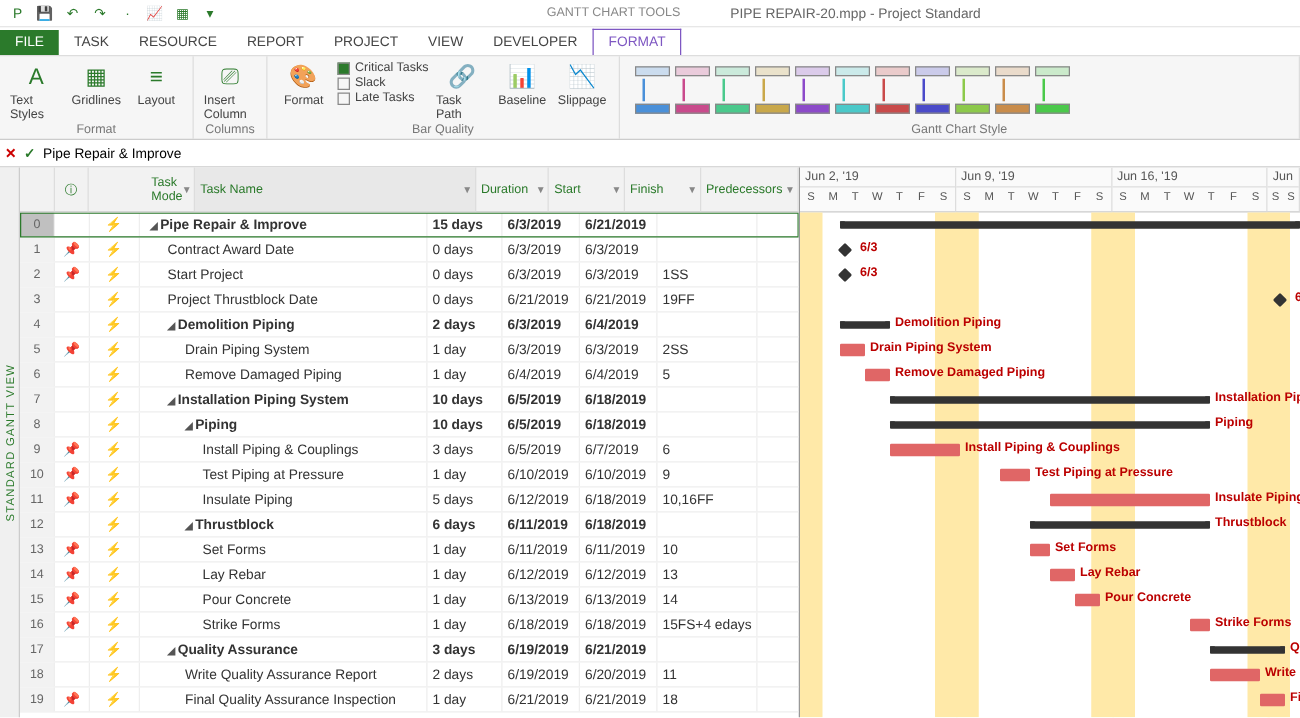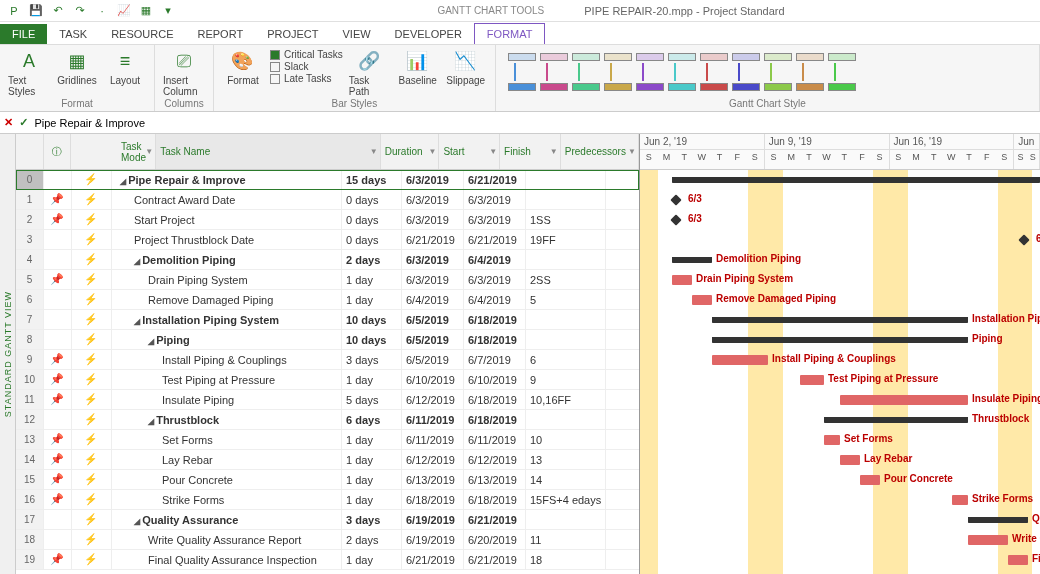--- a/index.html
+++ b/index.html
@@ -166,21 +166,21 @@
         </div>
       <div class="rbtn">
           <span class="ico">📊</span>
           <span>Baseline</span>
         </div>
       <div class="rbtn">
           <span class="ico">📉</span>
           <span>Slippage</span>
         </div>
     </div>
-    <div class="rgroup-label">Bar Styles</div>
+    <div class="rgroup-label">Bar Quality</div>
   </div>
   <div class="rgroup" style="flex:1">
     <div class="gstyle-strip" id="gstyles">
         <div class="gsw" style="--c: #4a90d9;">
           <div class="top" style="background:#4a90d940"></div>
           <div class="mid"></div>
           <div class="bot" style="background:#4a90d9"></div>
         </div>
         <div class="gsw" style="--c: #c94a8c;">
           <div class="top" style="background:#c94a8c40"></div>

